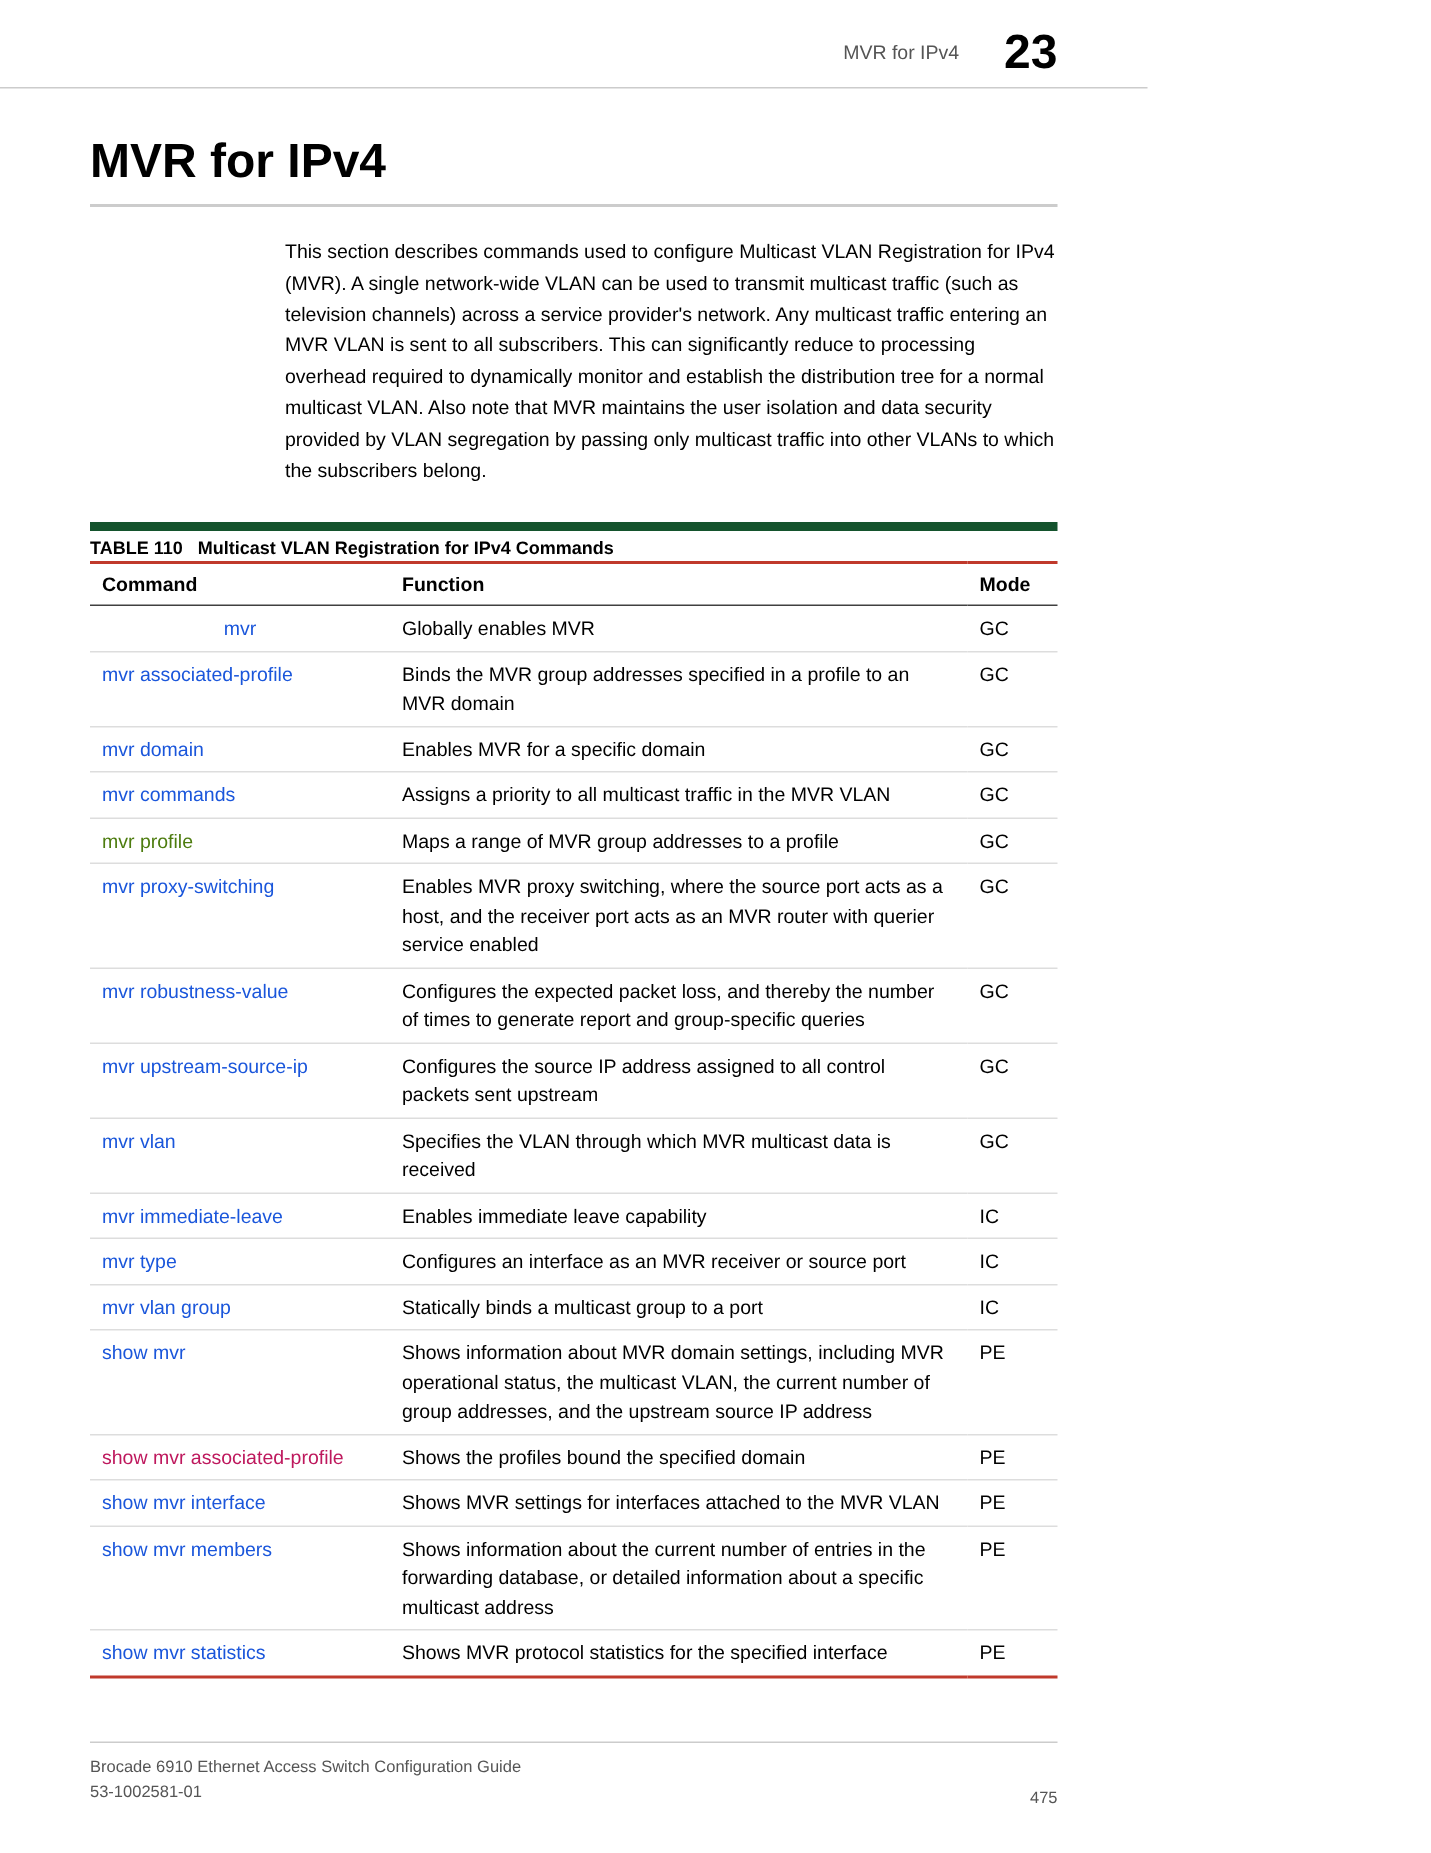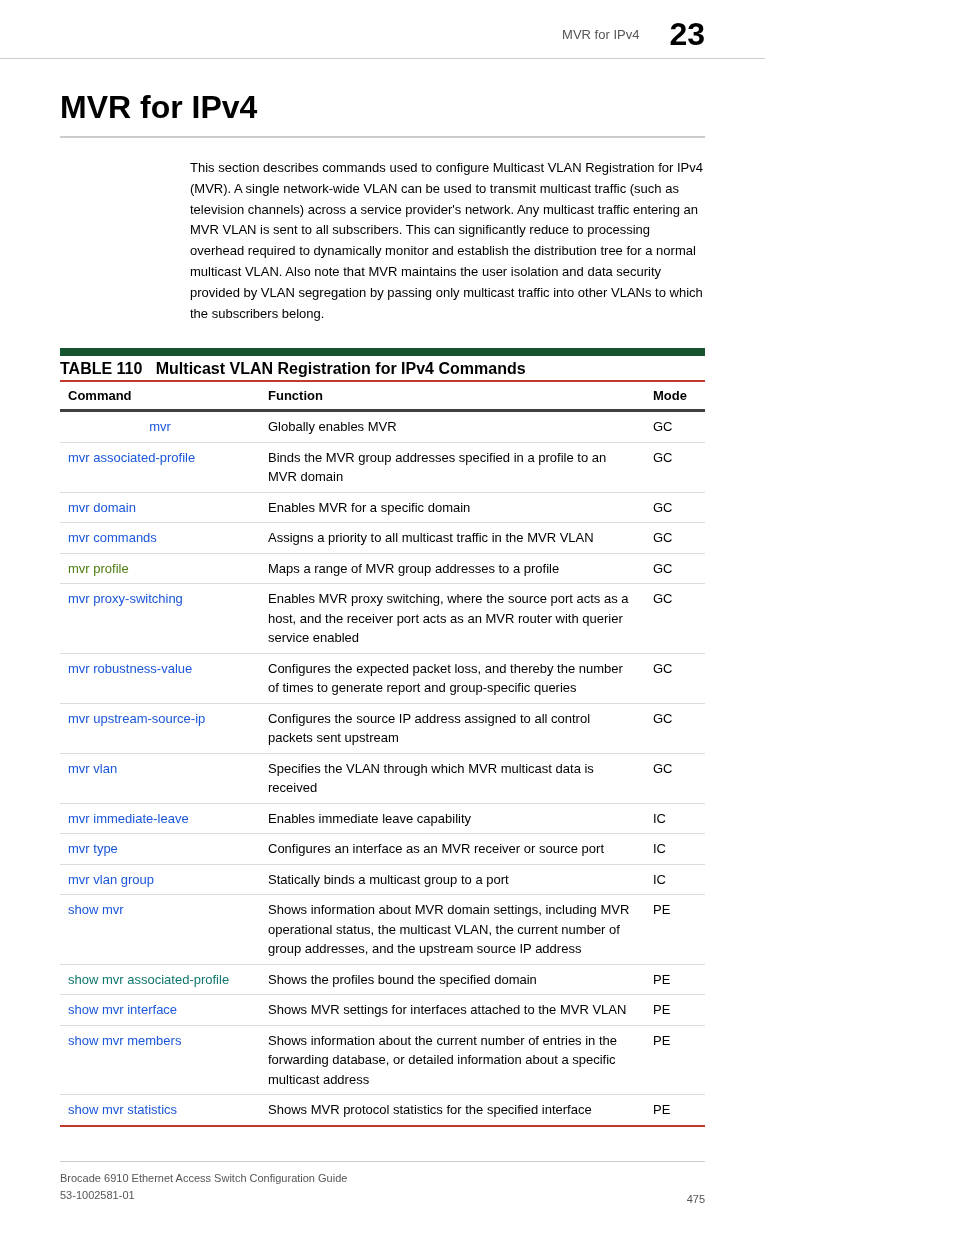--- a/index.html
+++ b/index.html
@@ -68,21 +68,21 @@
 
     .cmd-table {
       width: 100%;
       border-collapse: collapse;
       margin-top: 0;
       font-size: 13px;
     }
 
     .cmd-table thead tr {
       border-top: 2px solid #c0392b;
-      border-bottom: 3px solid #404040;
+      border-bottom: 1px solid #404040;
       margin-top: 16px;
     }
 
     .cmd-table thead th {
       padding: 6px 8px;
       text-align: left;
       font-weight: bold;
       font-size: 13px;
       color: #000;
       background: #fff;
@@ -111,24 +111,24 @@
     .cmd-table tbody td.func-col {
       color: #000;
     }
 
     .cmd-table tbody td.mode-col {
       width: 60px;
       color: #000;
     }
 
     .table-caption {
-      font-size: 16px;
+      font-size: 12px;
       font-weight: bold;
       margin-bottom: 2px;
-      border-top: 8px solid #14532d;
+      border-top: 6px solid #14532d;
       padding-top: 4px;
     }
 
     
     .page-footer {
       position: absolute;
       bottom: 30px;
       left: 60px;
       right: 60px;
       display: flex;
@@ -237,21 +237,21 @@
             <td class="cmd-col" style="color: rgb(26, 86, 219); cursor: pointer;">mvr vlan group</td>
             <td class="func-col">Statically binds a multicast group to a port</td>
             <td class="mode-col">IC</td>
           </tr>
           <tr>
             <td class="cmd-col" style="color: rgb(26, 86, 219); cursor: pointer;">show mvr</td>
             <td class="func-col">Shows information about MVR domain settings, including MVR operational status, the multicast VLAN, the current number of group addresses, and the upstream source IP address</td>
             <td class="mode-col">PE</td>
           </tr>
           <tr>
-            <td class="cmd-col" style="color: #0f766e; cursor: pointer;">show mvr associated-profile</td>
+            <td class="cmd-col" style="color: #be185d; cursor: pointer;">show mvr associated-profile</td>
             <td class="func-col">Shows the profiles bound the specified domain</td>
             <td class="mode-col">PE</td>
           </tr>
           <tr>
             <td class="cmd-col" style="color: rgb(26, 86, 219); cursor: pointer;">show mvr interface</td>
             <td class="func-col">Shows MVR settings for interfaces attached to the MVR VLAN</td>
             <td class="mode-col">PE</td>
           </tr>
           <tr>
             <td class="cmd-col" style="color: rgb(26, 86, 219); cursor: pointer;">show mvr members</td>

